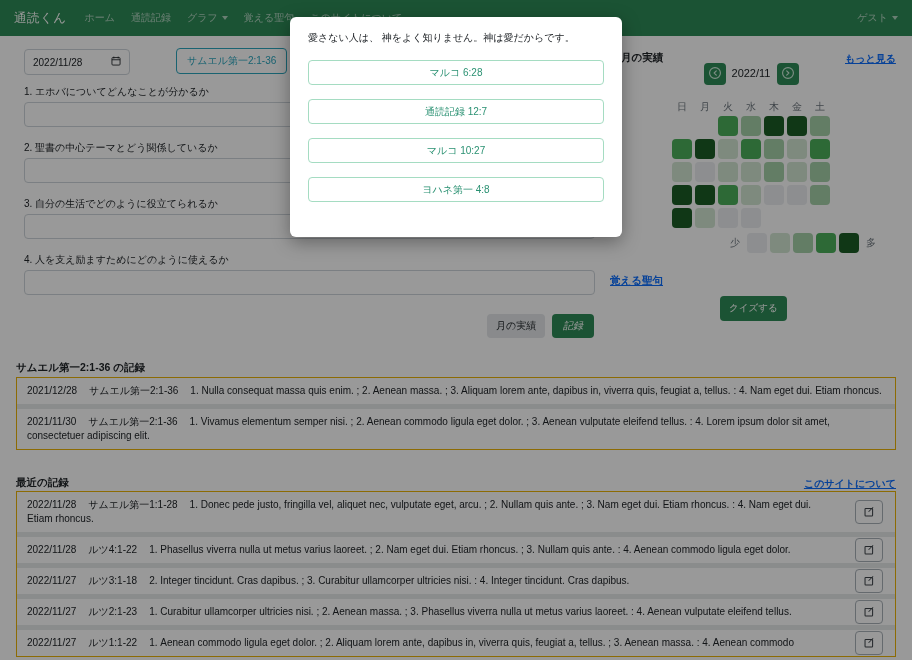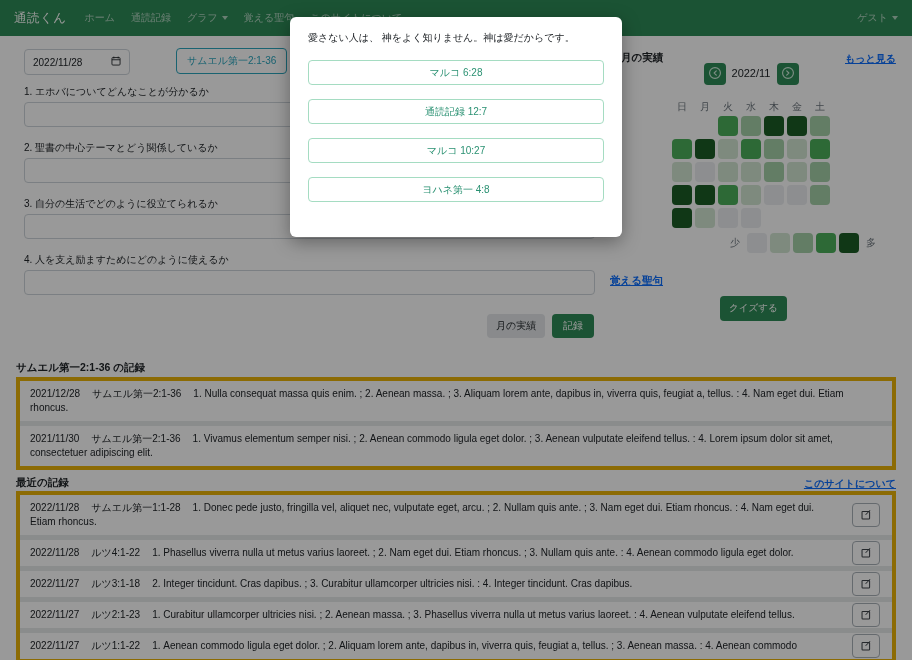--- a/index.html
+++ b/index.html
@@ -22,21 +22,21 @@
               padding:0 8px;box-sizing:border-box;font-size:10px;}
   .passage-badge{position:absolute;left:176px;top:48px;padding:5px 10px;border:1px solid var(--info,#2aa5bd);
               color:var(--info,#2aa5bd);border-radius:4px;font-size:10px;background:#fff;}
   .questions{position:absolute;left:24px;top:85px;width:571px;}
   .q{margin-bottom:14px;}
   .q-label{font-size:10px;margin-bottom:3px;display:block;}
   .q-input{width:100%;height:25px;box-sizing:border-box;border:1px solid #ced4da;border-radius:4px;
            font-size:10px;padding:0 8px;background:#fff;}
   .btn{border:none;border-radius:4px;font-size:10px;cursor:pointer;font-family:inherit;}
   .cancel-btn{position:absolute;left:487px;top:314px;background:#e4e7ea;color:#212529;padding:5px 9px;}
-  .submit-btn{position:absolute;left:552px;top:314px;background:var(--green,#2e8b57);color:#fff;padding:5px 11px;}
+  .submit-btn{position:absolute;left:552px;top:314px;background:var(--green,#2e8b57);color:#fff;padding:5px 11px;font-style:italic;}
 
   
   .monthly-heading{position:absolute;left:621px;top:51px;font-size:10.5px;font-weight:700;}
   .link{color:var(--link,#0d6efd);text-decoration:underline;font-weight:700;cursor:pointer;}
   .more-link{position:absolute;left:845px;top:52px;font-size:10px;}
   .cal-nav-btn{position:absolute;width:22px;height:22px;border-radius:4px;background:var(--green,#2e8b57);
                border:none;display:flex;align-items:center;justify-content:center;cursor:pointer;padding:0;}
   .cal-prev{left:704px;top:63px;}
   .cal-next{left:777px;top:63px;}
   .cal-month{position:absolute;left:727px;top:67px;width:48px;text-align:center;font-size:11px;}
@@ -51,21 +51,21 @@
   .lg-swatch{width:20px;height:20px;border-radius:4px;}
 
   .memorize-link{position:absolute;left:610px;top:274px;font-size:10.5px;}
   .quiz-btn{position:absolute;left:720px;top:296px;background:var(--green,#2e8b57);color:#fff;padding:6px 9px;font-size:9.5px;}
 
   
   .section-heading{position:absolute;font-size:10.5px;font-weight:700;}
   .h-passage{left:16px;top:361px;}
   .h-recent{left:16px;top:476px;text-align:right;}
   .all-link{position:absolute;right:16px;top:477px;font-size:10px;}
-  .record-table{position:absolute;left:16px;width:880px;border:4px solid #eab308;box-sizing:border-box;}
+  .record-table{position:absolute;left:16px;width:880px;border:1px solid #eab308;box-sizing:border-box;}
   .t-passage{top:377px;}
   .t-recent{top:491px;}
   .record-row{background:#fff;padding:6px 10px;font-size:10px;line-height:1.4;position:relative;}
   .record-row + .record-row{border-top:5px solid #e7e9ea;}
   .record-row.with-btn{padding-right:60px;}
   .rec-date{margin-right:12px;}
   .rec-passage{margin-right:12px;}
   .edit-btn{position:absolute;right:12px;top:50%;transform:translateY(-50%);width:28px;height:24px;
             border:1px solid #a9b1b8;border-radius:4px;background:#fff;display:flex;align-items:center;
             justify-content:center;cursor:pointer;padding:0;}

